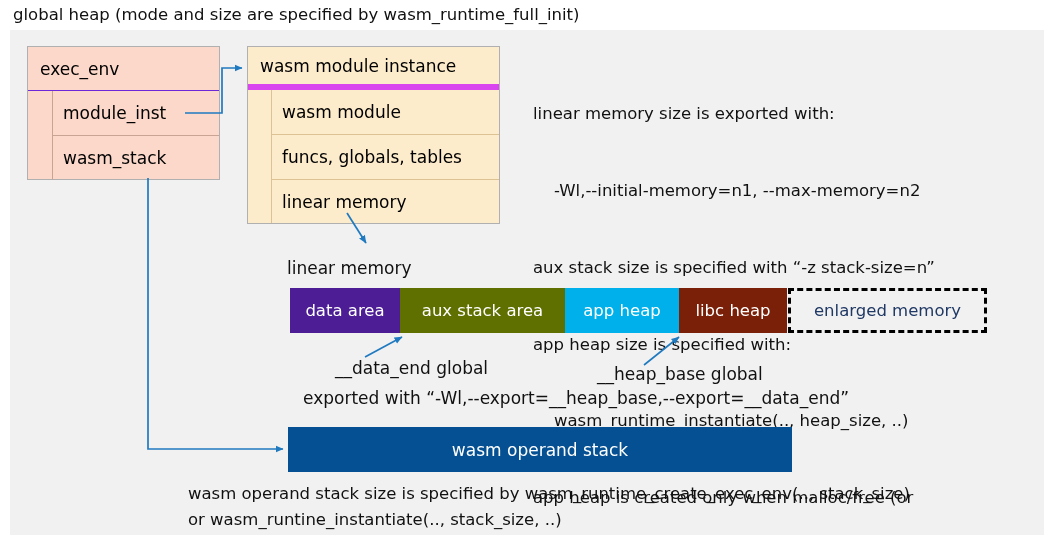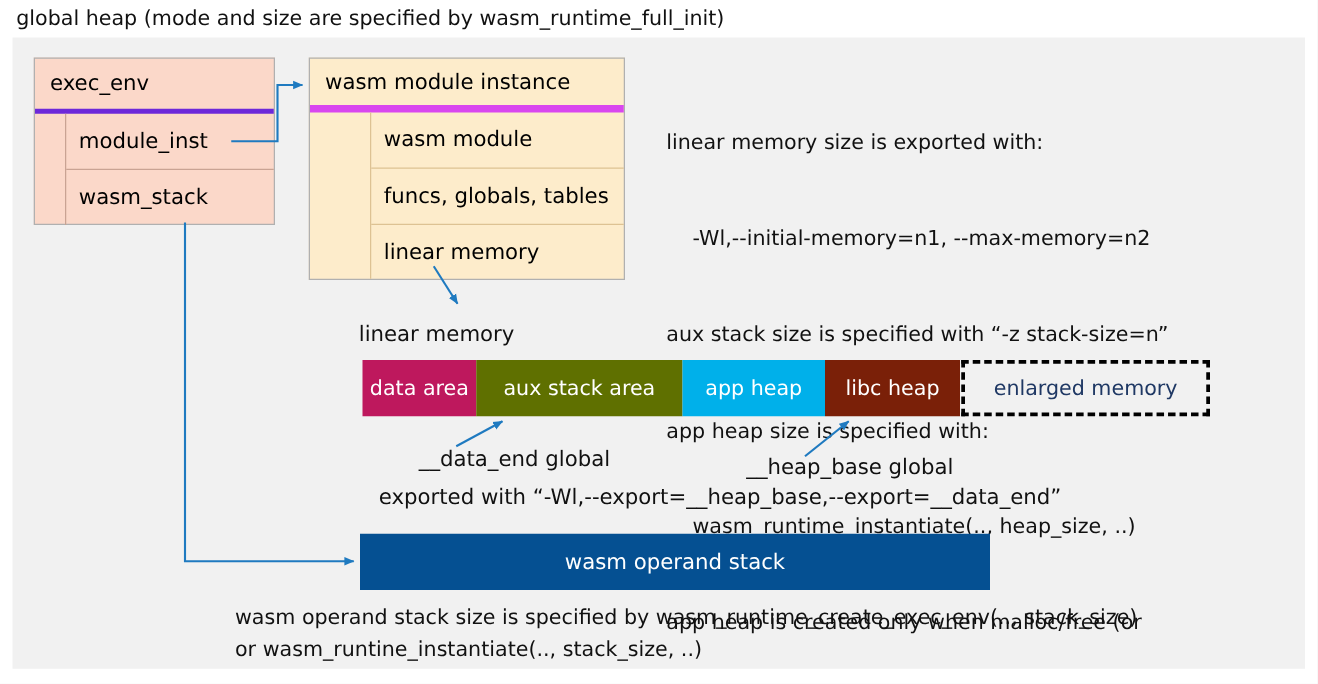--- a/index.html
+++ b/index.html
@@ -35,21 +35,21 @@
     white-space:nowrap;
   }
 
   .exec-env{
     left:27px;top:46px;width:193px;height:134px;
     border:1px solid #b0b0b0;
     background:#fbd8c9;
   }
   .exec-env .hdr{
     height:44px;padding-left:12px;
-    border-bottom:4px solid #6d28d9;
+    border-bottom:1px solid #6d28d9;
   }
   .exec-env .body{display:flex;height:89px;}
   .exec-env .gutter{
     width:25px;height:100%;
     border-right:1px solid #c9a393;
     box-sizing:border-box;
   }
   .exec-env .rows{flex:1;display:flex;flex-direction:column;}
   .exec-env .row{
     height:45px;padding-left:10px;
@@ -59,21 +59,21 @@
 
   .wmi{
     left:247px;top:46px;width:253px;height:178px;
     border:1px solid #b0b0b0;
     background:#fdeccb;
   }
   .wmi .hdr{
     height:43px;padding-left:12px;
     border-bottom:6px solid #d946ef;
   }
-  .wmi .body{display:flex;height:133px;padding-left:25px;}
+  .wmi .body{display:flex;height:133px;}
   .wmi .gutter{
     width:24px;height:100%;
     border-right:1px solid #ddc293;
     box-sizing:border-box;
   }
   .wmi .rows{flex:1;display:flex;flex-direction:column;}
   .wmi .row{
     height:45px;padding-left:10px;
     border-bottom:1px solid #ddc293;
   }
@@ -170,21 +170,21 @@
     <div>    -Wl,--initial-memory=n1, --max-memory=n2</div>
     <div>aux stack size is specified with “-z stack-size=n”</div>
     <div>app heap size is specified with:</div>
     <div>    wasm_runtime_instantiate(.., heap_size, ..)</div>
     <div>app heap is created only when malloc/free (or</div>
     
   </div>
 
   <div class="lm-label">linear memory</div>
   <div class="lm-bar">
-    <div class="seg" style="width: 91px; background: #be185d;">data area</div>
+    <div class="seg" style="width: 110px; background: #4c1d95;">data area</div>
     <div class="seg" style="width: 165px; background: rgb(95, 112, 0);">aux stack area</div>
     <div class="seg" style="width: 114px; background: rgb(0, 176, 234);">app heap</div>
     <div class="seg" style="width: 108px; background: rgb(122, 32, 8);">libc heap</div>
     <div class="seg enlarged" style="width: 199px;">enlarged memory</div>
   </div>
 
   <div class="anno anno-data-end">__data_end global</div>
   <div class="anno anno-heap-base">__heap_base global</div>
   <div class="anno anno-exported">exported with “-Wl,--export=__heap_base,--export=__data_end”</div>
 

